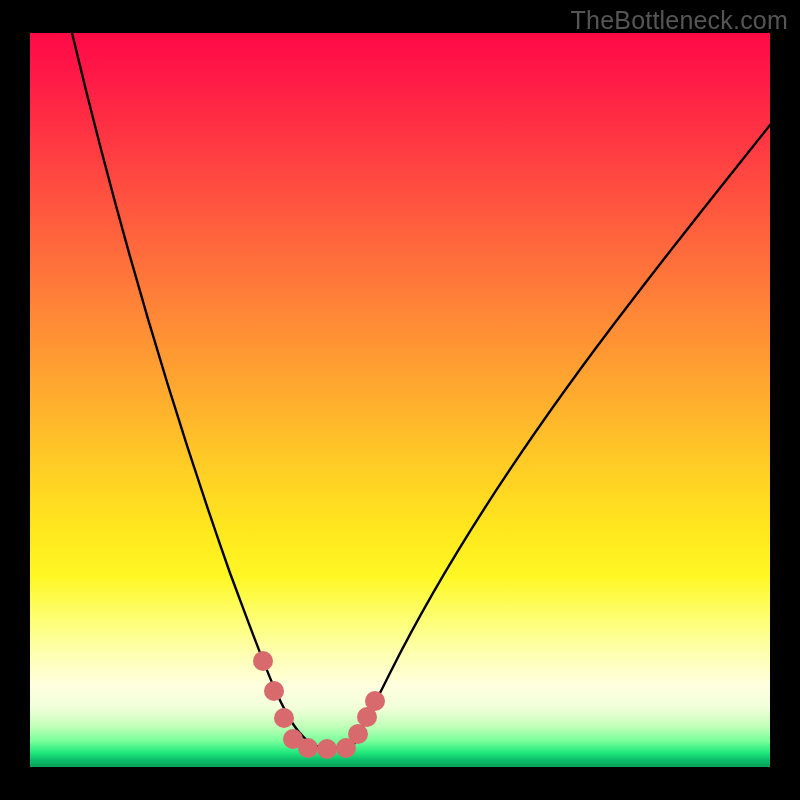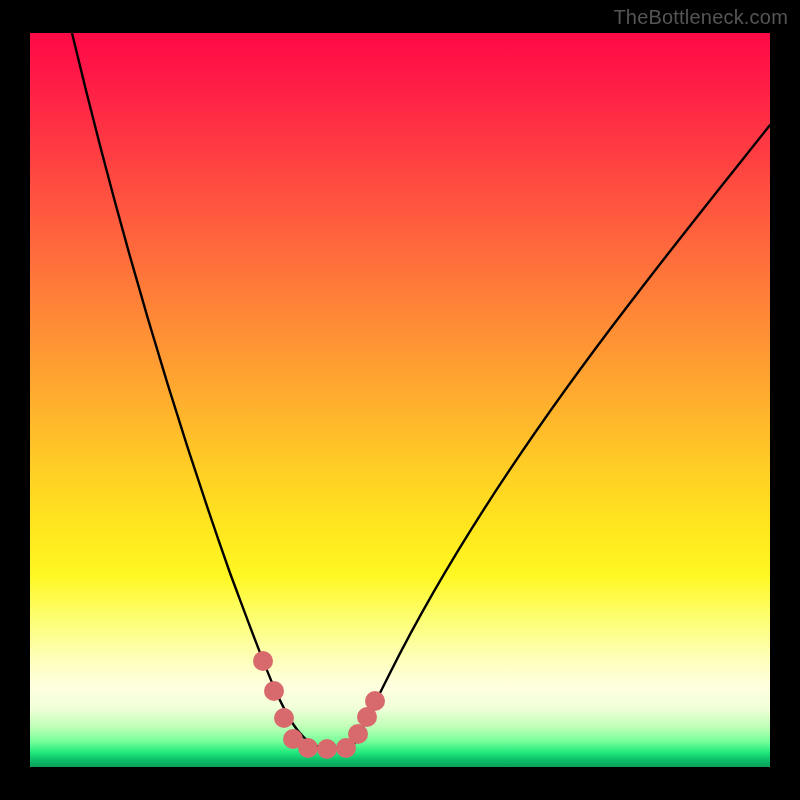--- a/index.html
+++ b/index.html
@@ -53,21 +53,21 @@
     top: 0;
     width: 740px;
     height: 734px;
     overflow: visible;
   }
   .attrib {
     position: absolute;
     top: 6px;
     right: 12px;
     color: #555555;
-    font-size: 20px;
+    font-size: 25px;
     font-weight: 400;
     letter-spacing: 0.2px;
   }
 </style>
 </head>
 <body>
 
 <div class="frame">
   <div class="plot">
     <svg class="curves" viewBox="0 0 740 734" preserveAspectRatio="none">

